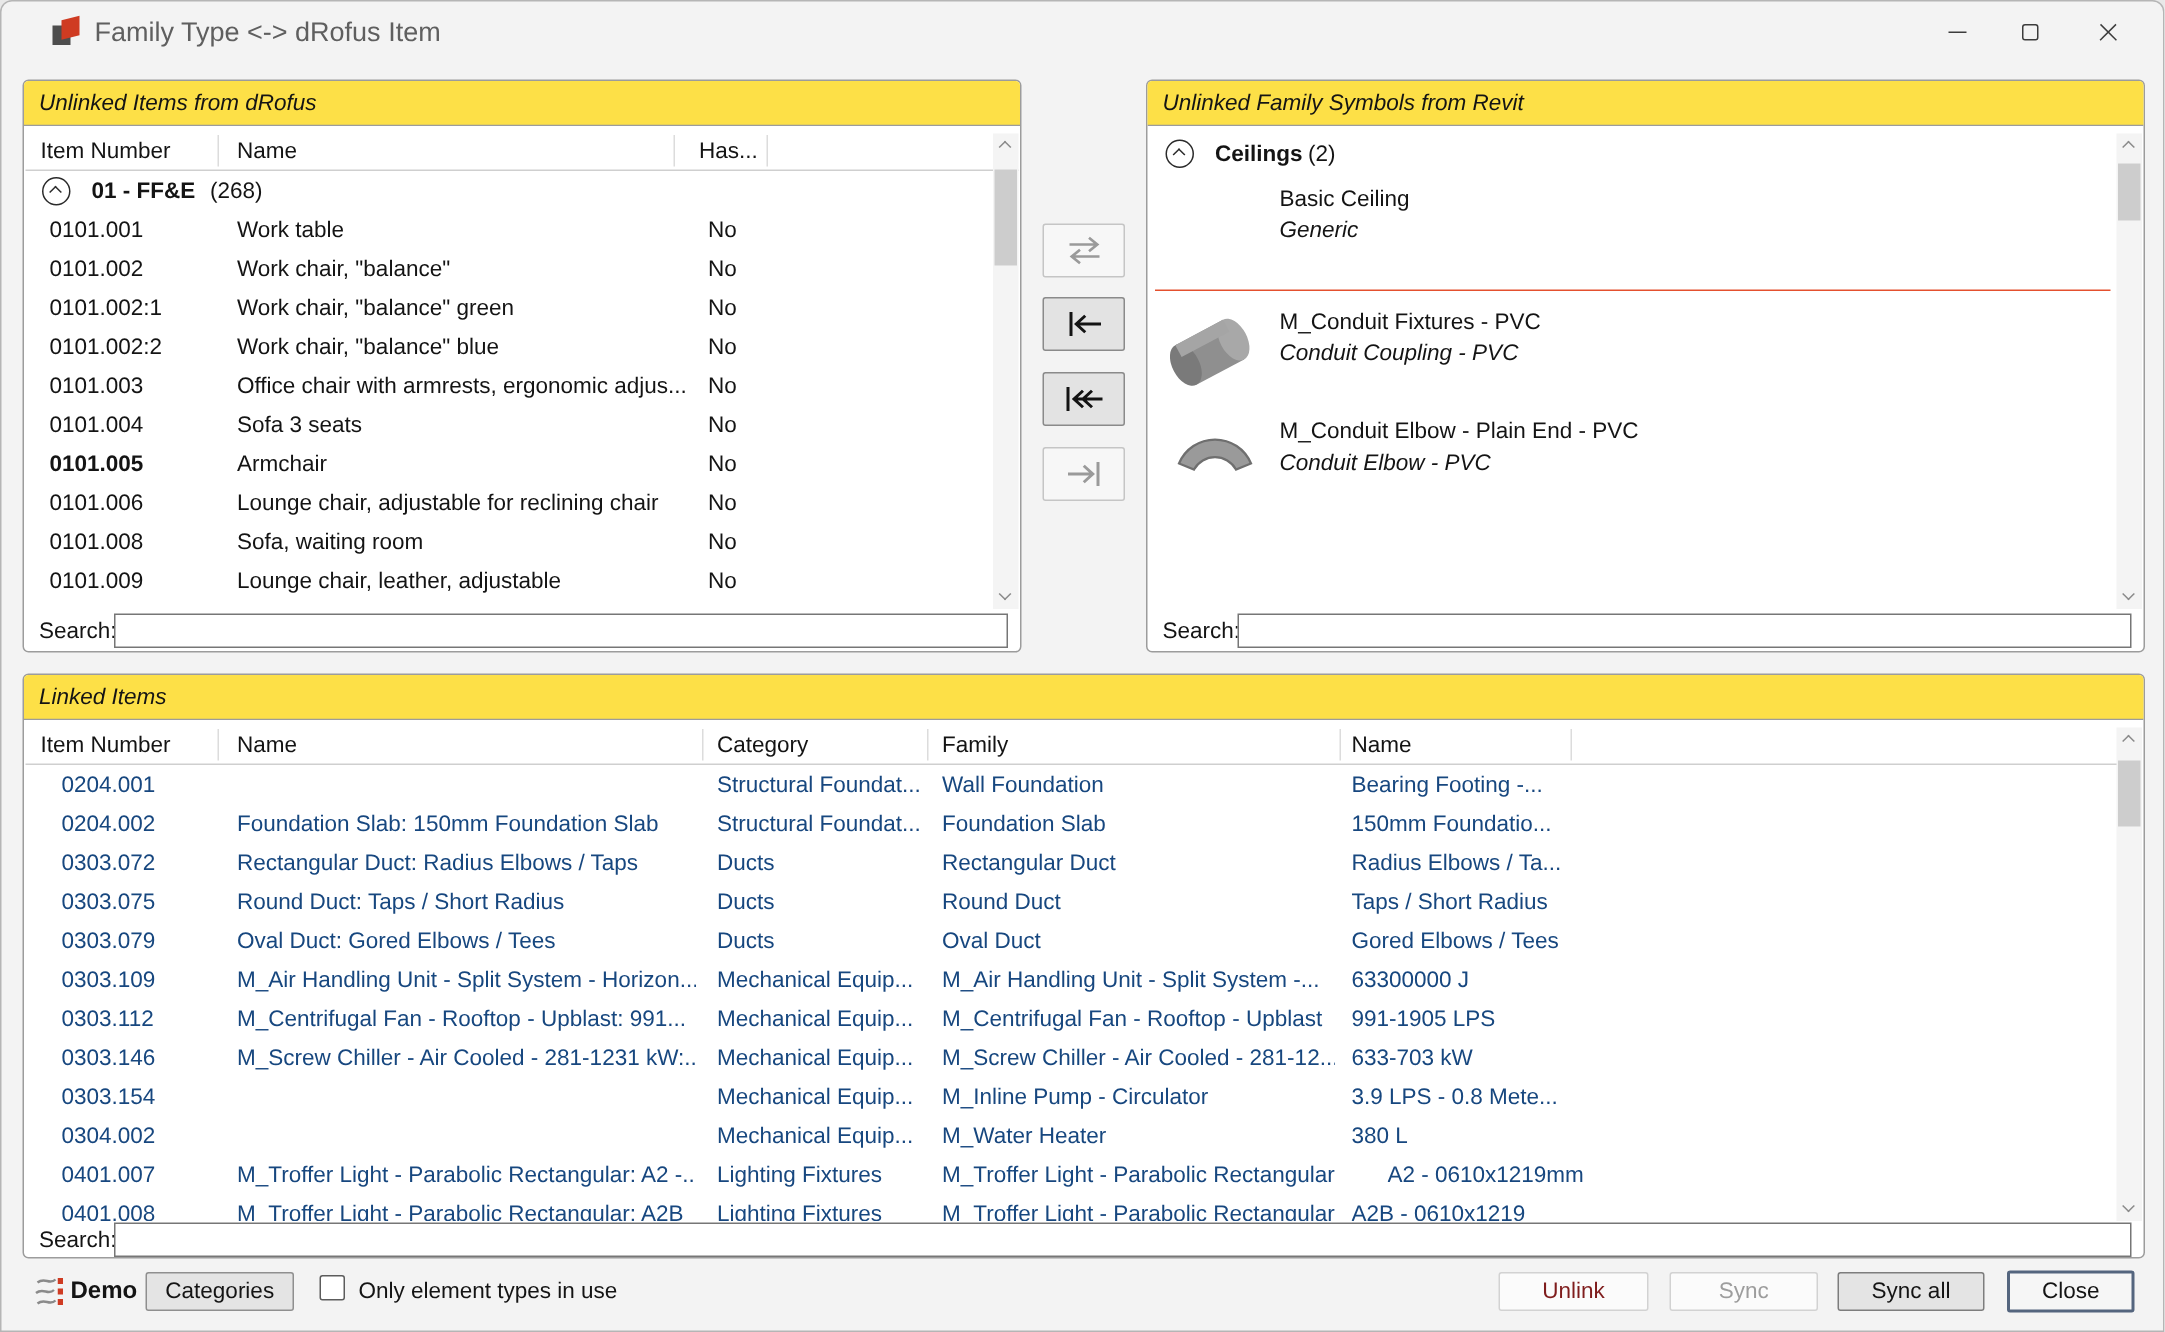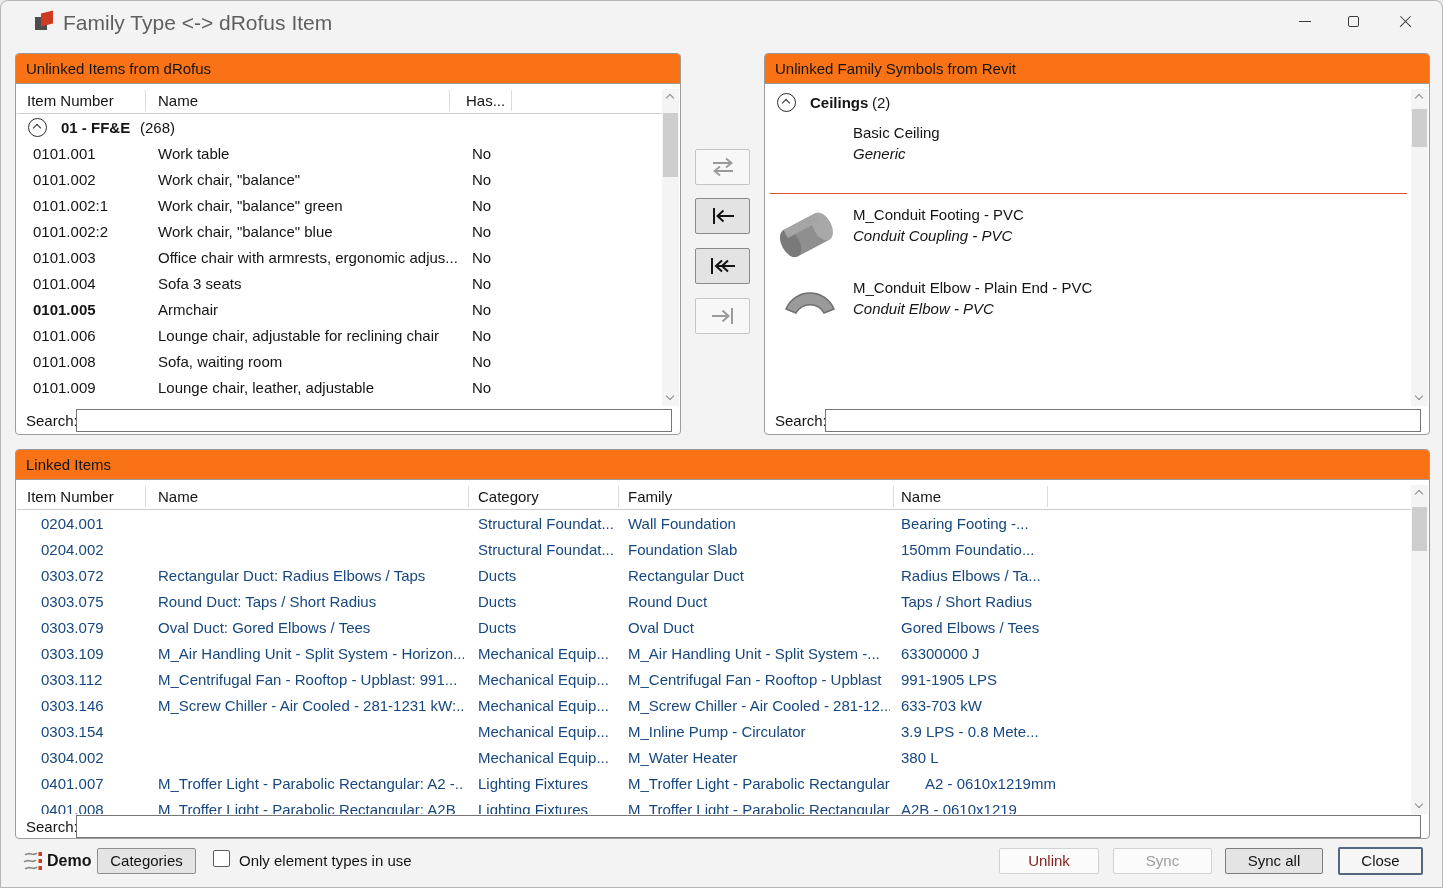--- a/index.html
+++ b/index.html
@@ -6,34 +6,34 @@
   html,body { background:#e8e8e8; }
   body { font-family:"Liberation Sans", sans-serif; }
   .window { position:relative; width:1443px; height:888px; background:#f3f3f3;
             border:1px solid #b5b5b5; border-radius:8px 8px 0 0; overflow:hidden; }
 
   
   .titlebar { position:absolute; left:0; top:0; right:0; height:40px; }
   .title-icon { position:absolute; left:34px; top:11px; width:18px; height:18px; }
   .title-icon .sq { position:absolute; left:0; bottom:0; width:12px; height:13px; background:#4d4d4d; }
   .title-icon .rd { position:absolute; right:0; top:0; width:12px; height:13px; background:#cf3b22; transform:skewY(-14deg); }
-  .title-text { position:absolute; left:62px; top:10px; font-size:21px; color:#5f5f5f; white-space:nowrap;text-align:center; }
+  .title-text { position:absolute; left:62px; top:10px; font-size:18px; color:#5f5f5f; white-space:nowrap;text-align:center; }
   .win-btn { position:absolute; top:0; width:46px; height:40px; display:flex; align-items:center; justify-content:center; color:#3c3c3c; }
   .wb-min { right:114px; } .wb-max { right:66px; } .wb-close { right:14px; }
   .glyph-min { width:12px; height:0; border-top:1.4px solid #3c3c3c; }
   .glyph-max { width:11px; height:11px; border:1.4px solid #3c3c3c; border-radius:2px; }
   .glyph-x { position:relative; width:13px; height:13px; }
   .glyph-x::before,.glyph-x::after { content:""; position:absolute; left:-1px; top:6px; width:15px; height:1.4px; background:#3c3c3c; }
   .glyph-x::before { transform:rotate(45deg);} .glyph-x::after { transform:rotate(-45deg);}
 
   
   .panel { position:absolute; background:#fff; border:1px solid #9c9c9c; border-radius:4px; }
-  .panel-header { height:30px; background:#f97316; border-bottom:1px solid #9c9c9c;
+  .panel-header { height:30px; background:#fde047; border-bottom:1px solid #9c9c9c;
                   border-radius:3px 3px 0 0; line-height:29px; padding-left:10px;
-                  font-size:15px; color:#141414; }
+                  font-size:15px; color:#141414;font-style:italic; }
 
   
   .colhead { position:absolute; left:1px; right:1px; height:26px; border-bottom:1px solid #cfcfcf; font-size:15px; color:#141414; }
   .colhead span { position:absolute; top:4px; white-space:nowrap; }
   .colsep { position:absolute; top:2px; bottom:2px; width:1px; background:#dcdcdc; }
 
   
   .lrow, .brow { position:relative; height:26px; font-size:15px; white-space:nowrap;padding-left:13px; }
   .lrow span { position:absolute; top:4px; color:#141414; }
   .brow span { position:absolute; top:4px; color:var(--linked-text,#17477f); }
@@ -269,21 +269,21 @@
         <span class="thumb">
           <svg width="60" height="62" viewBox="0 0 60 62">
             <g transform="rotate(-28 30 31)">
               <rect x="8" y="16" width="36" height="30" fill="#8f8f8f"></rect>
               <ellipse cx="8" cy="31" rx="9" ry="15" fill="#7a7a7a"></ellipse>
               <ellipse cx="44" cy="31" rx="9" ry="15" fill="#a8a8a8"></ellipse>
               <rect x="8" y="16" width="36" height="9" fill="#a5a5a5"></rect>
             </g>
           </svg>
         </span>
-        <span class="fam">M_Conduit Footing - PVC</span>
+        <span class="fam">M_Conduit Fixtures - PVC</span>
         <span class="typ">Conduit Coupling - PVC</span>
       </div>
 
       <div class="ritem">
         <span class="thumb">
           <svg width="60" height="62" viewBox="0 0 60 62">
             <path d="M6 34 A26 26 0 0 1 54 34 L44 38 A16 16 0 0 0 16 38 Z" fill="#9a9a9a" stroke="#6f6f6f" stroke-width="1.5"></path>
           </svg>
         </span>
         <span class="fam">M_Conduit Elbow - Plain End - PVC</span>
@@ -327,20 +327,21 @@
 
         <div class="brow">
           <span style="left:24px;">0204.001</span>
           <span class="cell-clip" style="left:461px; width:138px;">Structural Foundat...</span>
           <span class="cell-clip" style="left:611px; width:262px;">Wall Foundation</span>
           <span class="cell-clip" style="left:884px; width:144px;">Bearing Footing -...</span>
         </div>
 
         <div class="brow">
           <span style="left:24px;">0204.002</span>
+          <span class="cell-clip" style="left:141px; width:306px;">Foundation Slab: 150mm Foundation Slab</span>
           <span class="cell-clip" style="left:461px; width:138px;">Structural Foundat...</span>
           <span class="cell-clip" style="left:611px; width:262px;">Foundation Slab</span>
           <span class="cell-clip" style="left:884px; width:144px;">150mm Foundatio...</span>
         </div>
 
         <div class="brow">
           <span style="left:24px;">0303.072</span>
           <span class="cell-clip" style="left:141px; width:306px;">Rectangular Duct: Radius Elbows / Taps</span>
           <span class="cell-clip" style="left:461px; width:138px;">Ducts</span>
           <span class="cell-clip" style="left:611px; width:262px;">Rectangular Duct</span>

